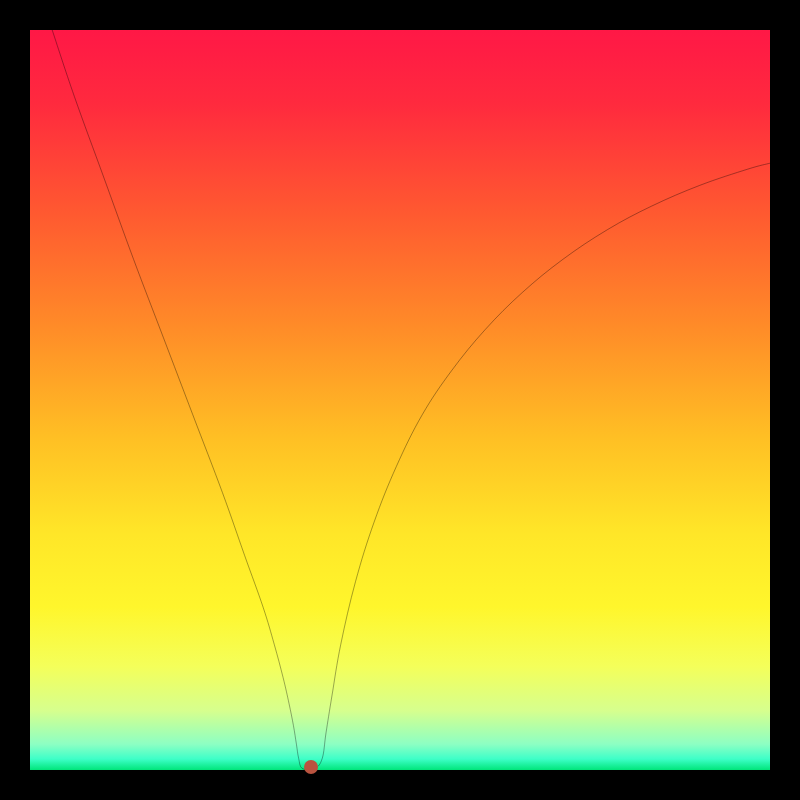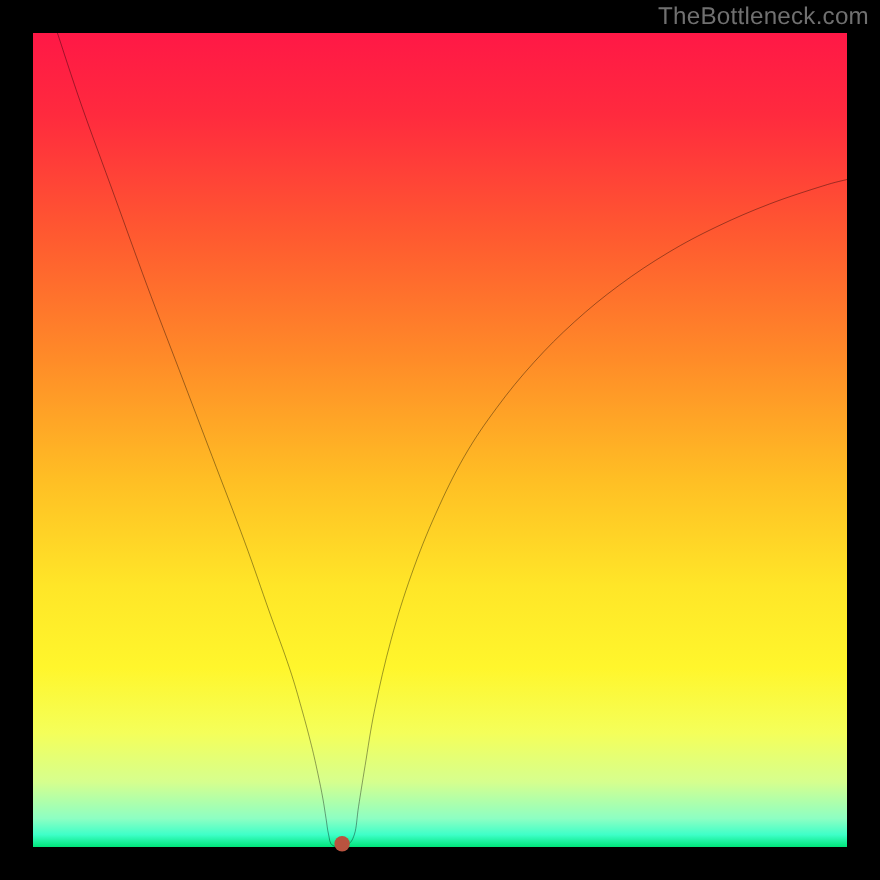--- a/index.html
+++ b/index.html
@@ -54,21 +54,20 @@
     height: 14px;
     border-radius: 50%;
     transform: translate(-50%, -50%);
   }
 </style>
 </head>
 <body>
 
 <div class="stage">
 
-  <div class="watermark">TheBottleneck.com</div>
 
   <div class="plot-frame">
 
     <svg class="gradient" viewBox="0 0 100 100" preserveAspectRatio="none">
       <defs>
         <linearGradient id="bg-grad" x1="0" y1="0" x2="0" y2="1">
             <stop offset="0.00%" stop-color="#ff1846"></stop>
             <stop offset="10.00%" stop-color="#ff2a3e"></stop>
             <stop offset="25.00%" stop-color="#ff5a30"></stop>
             <stop offset="40.00%" stop-color="#ff8b28"></stop>

